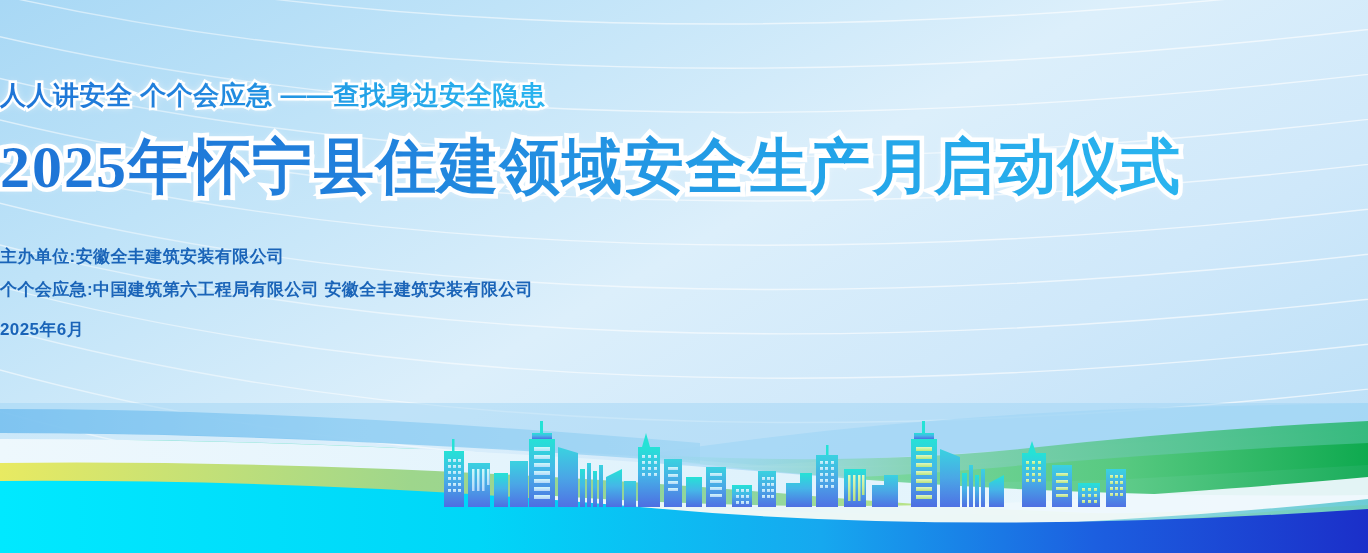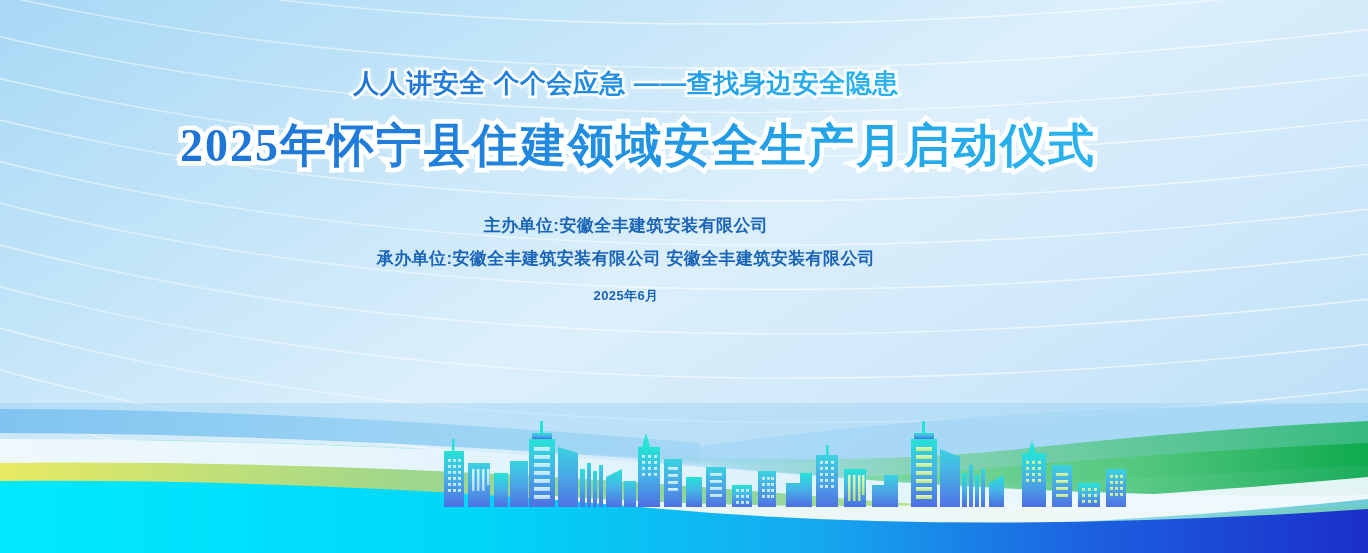--- a/index.html
+++ b/index.html
@@ -8,22 +8,22 @@
     position:relative;
     width:1368px;height:553px;
     overflow:hidden;
     font-family:"Liberation Sans","DejaVu Sans",sans-serif;
     background:linear-gradient(150deg,#a8d8f5 0%,#bfe3f8 22%,#dceffb 48%,#cfe8fa 70%,#b4dcf6 100%);
   }
   
   .arcs{position:absolute;left:0;top:0;width:1368px;height:553px;pointer-events:none;}
   
   .text-stack{
-    position:absolute;left:0;top:4px;width:1252px;
-    text-align:center;
+    position:absolute;left:0;top:16px;width:1252px;
+    text-align:left;
     z-index:6;
   }
   
   .gt{position:relative;display:inline-block;white-space:nowrap;}
   .gt .stroke{
     position:absolute;left:0;top:0;
     color:#ffffff;
     -webkit-text-stroke:6px #ffffff;
     text-shadow:0 0 5px rgba(255,255,255,.95),0 0 10px rgba(255,255,255,.8);
     z-index:1;
@@ -34,42 +34,41 @@
     -webkit-background-clip:text;
     background-clip:text;
     color:transparent;
     -webkit-text-fill-color:transparent;
   }
   .sub-wrap{margin-top:62px;}
   .subtitle-text{font-size:26px;font-weight:bold;letter-spacing:.5px;}
   .subtitle-text .stroke{-webkit-text-stroke:5px #ffffff;}
 
   .title-line{
-    font-size:46px;
+    font-size:60px;
     font-weight:bold;
     letter-spacing:2px;
     font-family:"Liberation Serif","DejaVu Serif",serif;
-    margin-left:24px;
   }
   .title-line .stroke{-webkit-text-stroke:9px #ffffff;}
   .title1{margin-top:14px;}
   .title2{margin-top:10px;}
 
   .orgs{margin-top:40px;}
   .org-line{
     font-size:17px;
     font-weight:bold;
     color:#1a64b8;
     line-height:1;
     margin-bottom:16px;
     letter-spacing:.4px;
   }
   .date-line{
     margin-top:20px;
-    font-size:13px;
+    font-size:17px;
     font-weight:bold;
     color:#1a64b8;
     letter-spacing:.4px;
   }
   
   .scenery{position:absolute;left:0;bottom:0;width:1368px;height:150px;z-index:3;}
   .skyline{position:absolute;left:0;bottom:0;width:1368px;height:150px;z-index:4;}
 </style>
 </head>
 <body>
@@ -430,18 +429,18 @@
     <div class="title1">
       <span class="gt title-line">
         <span class="stroke">2025年怀宁县住建领域安全生产月启动仪式</span>
         <span class="fill">2025年怀宁县住建领域安全生产月启动仪式</span>
       </span>
     </div>
 
 
     <div class="orgs">
       <div class="org-line">主办单位:安徽全丰建筑安装有限公司</div>
-      <div class="org-line">承办单位:安徽全丰建筑安装有限公司  安徽全丰建筑安装有限公司</div>
+      <div class="org-line">个个会应急:中国建筑第六工程局有限公司  安徽全丰建筑安装有限公司</div>
       <div class="date-line">2025年6月</div>
     </div>
 
   </div>
 </div>
 
 </body></html>

